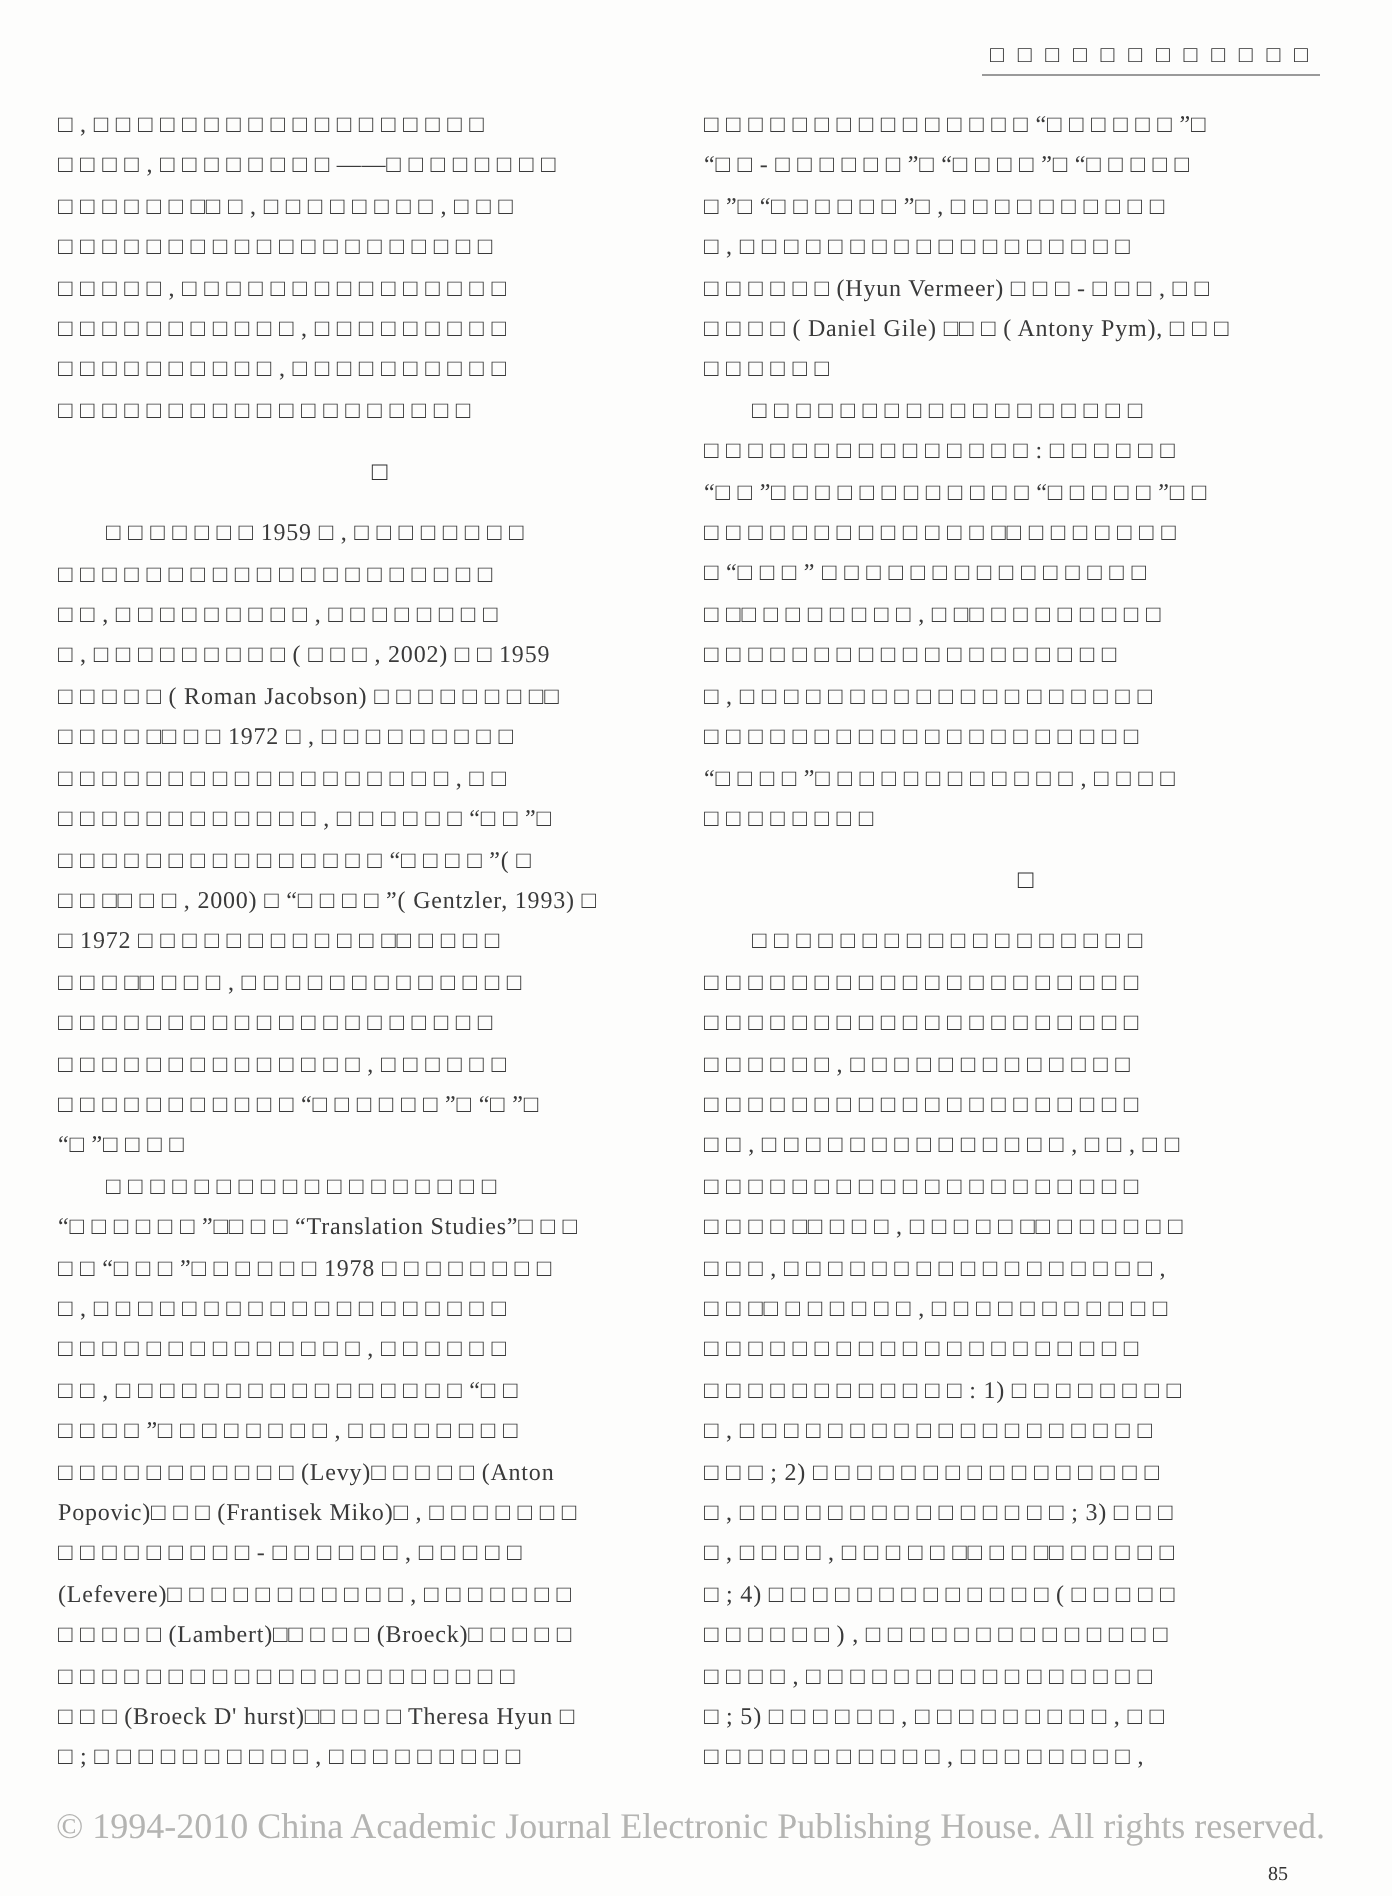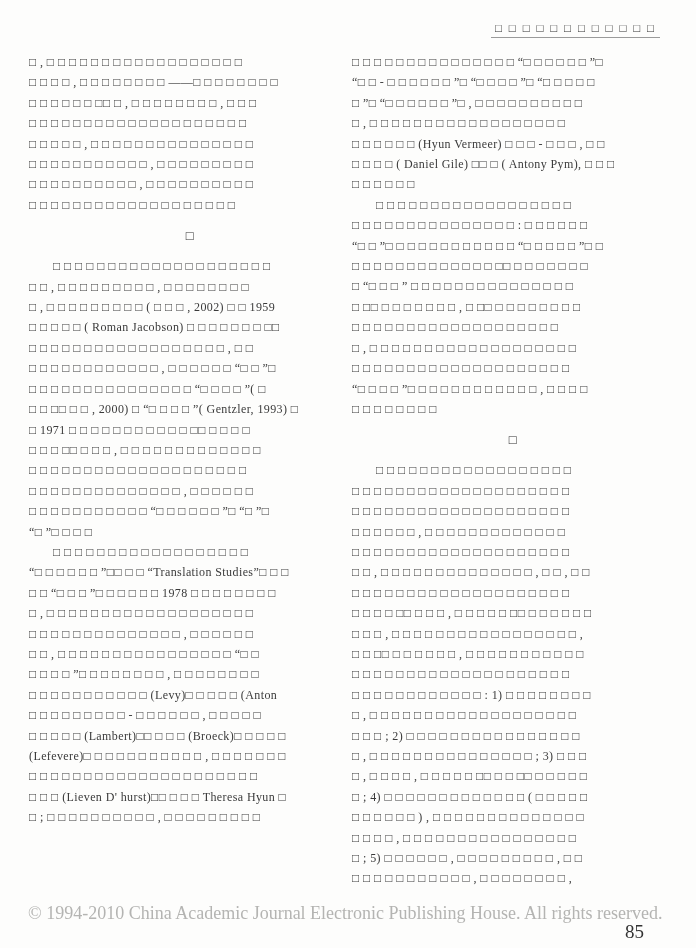--- a/index.html
+++ b/index.html
@@ -49,21 +49,21 @@
     width:650px;
     font-size:18px;
     color:#b4b4b2;
     white-space:nowrap;
     overflow:hidden;
   }
   .footer-url { margin-left:22px; }
   .page-number {
     position:absolute;
     right:52px; bottom:5px;
-    font-size:19px;
+    font-size:10px;
     color:#333;
   }
 </style>
 </head>
 <body>
 
 <div class="page">
 
   <div class="header-line">□ □ □ □ □ □ □ □ □ □ □ □</div>
 
@@ -73,49 +73,52 @@
         <div class="tline">□ □ □ □ , □ □ □ □ □ □ □ □ ——□ □ □ □ □ □ □ □</div>
         <div class="tline">□ □ □ □ □ □ □□ □ , □ □ □ □ □ □ □ □ , □ □ □</div>
         <div class="tline">□ □ □ □ □ □ □ □ □ □ □ □ □ □ □ □ □ □ □ □</div>
         <div class="tline">□ □ □ □ □ , □ □ □ □ □ □ □ □ □ □ □ □ □ □ □</div>
         <div class="tline">□ □ □ □ □ □ □ □ □ □ □ , □ □ □ □ □ □ □ □ □</div>
         <div class="tline">□ □ □ □ □ □ □ □ □ □ , □ □ □ □ □ □ □ □ □ □</div>
         <div class="tline">□ □ □ □ □ □ □ □ □ □ □ □ □ □ □ □ □ □ □</div>
       </div>
     <div class="section-heading">□</div>
     <div class="para p-indent">
+        <div class="tline">□ □ □ □ □ □ □ 1959 □ , □ □ □ □ □ □ □ □</div>
         <div class="tline">□ □ □ □ □ □ □ □ □ □ □ □ □ □ □ □ □ □ □ □</div>
         <div class="tline">□ □ , □ □ □ □ □ □ □ □ □ , □ □ □ □ □ □ □ □</div>
         <div class="tline">□ , □ □ □ □ □ □ □ □ □ ( □ □ □ , 2002) □ □  1959</div>
         <div class="tline">□ □ □ □ □ ( Roman  Jacobson) □ □ □ □ □ □ □ □□</div>
+        <div class="tline">□ □ □ □ □□ □ □  1972 □ , □ □ □ □ □ □ □ □ □</div>
         <div class="tline">□ □ □ □ □ □ □ □ □ □ □ □ □ □ □ □ □ □ , □ □</div>
         <div class="tline">□ □ □ □ □ □ □ □ □ □ □ □ , □ □ □ □ □ □ “□ □ ”□</div>
         <div class="tline">□ □ □ □ □ □ □ □ □ □ □ □ □ □ □ “□ □ □ □ ”( □</div>
         <div class="tline">□ □ □□ □ □ , 2000) □ “□ □ □ □ ”( Gentzler, 1993) □</div>
-        <div class="tline">□  1971 □ □ □ □ □ □ □ □ □ □ □ □□ □ □ □ □</div>
+        <div class="tline">□  1972 □ □ □ □ □ □ □ □ □ □ □ □□ □ □ □ □</div>
         <div class="tline">□ □ □ □□ □ □ □ , □ □ □ □ □ □ □ □ □ □ □ □ □</div>
         <div class="tline">□ □ □ □ □ □ □ □ □ □ □ □ □ □ □ □ □ □ □ □</div>
         <div class="tline">□ □ □ □ □ □ □ □ □ □ □ □ □ □ , □ □ □ □ □ □</div>
         <div class="tline">□ □ □ □ □ □ □ □ □ □ □ “□ □ □ □ □ □ ”□ “□ ”□</div>
         <div class="tline">“□ ”□ □ □ □</div>
       </div>
     <div class="para p-indent">
         <div class="tline">□ □ □ □ □ □ □ □ □ □ □ □ □ □ □ □ □ □</div>
         <div class="tline">“□ □ □ □ □ □ ”□□ □ □ “Translation  Studies”□ □ □</div>
         <div class="tline">□ □ “□ □ □ ”□ □ □ □ □ □ 1978 □ □ □ □ □ □ □ □</div>
         <div class="tline">□ , □ □ □ □ □ □ □ □ □ □ □ □ □ □ □ □ □ □ □</div>
         <div class="tline">□ □ □ □ □ □ □ □ □ □ □ □ □ □ ,  □ □ □ □ □ □</div>
         <div class="tline">□ □ , □ □ □ □ □ □ □ □ □ □ □ □ □ □ □ □ “□ □</div>
         <div class="tline">□ □ □ □ ”□ □ □ □ □ □ □ □ , □ □ □ □ □ □ □ □</div>
         <div class="tline">□ □ □ □ □ □ □ □ □ □ □  (Levy)□ □ □ □ □ (Anton</div>
+        <div class="tline">Popovic)□ □ □ (Frantisek  Miko)□ , □ □ □ □ □ □ □</div>
         <div class="tline">□ □ □ □ □ □ □ □ □ - □ □ □ □ □ □ , □ □ □ □ □</div>
+        <div class="tline">(Lefevere)□ □ □ □ □ □ □ □ □ □ □ , □ □ □ □ □ □ □</div>
         <div class="tline">□ □ □ □ □ (Lambert)□□ □ □ □ (Broeck)□ □ □ □ □</div>
-        <div class="tline">(Lefevere)□ □ □ □ □ □ □ □ □ □ □ , □ □ □ □ □ □ □</div>
         <div class="tline">□ □ □ □ □ □ □ □ □ □ □ □ □ □ □ □ □ □ □ □ □</div>
-        <div class="tline">□ □ □ (Lieven  D' hurst)□□ □ □ □  Theresa  Hyun □</div>
+        <div class="tline">□ □ □ (Broeck  D' hurst)□□ □ □ □  Theresa  Hyun □</div>
         <div class="tline">□ ; □ □ □ □ □ □ □ □ □ □ , □ □ □ □ □ □ □ □ □</div>
       </div>
   </div>
 
   <div class="col col-right">
     <div class="para">
         <div class="tline">□ □ □ □ □ □ □ □ □ □ □ □ □ □ □ “□ □ □ □ □ □ ”□</div>
         <div class="tline">“□ □ - □ □ □ □ □ □ ”□ “□ □ □ □ ”□ “□ □ □ □ □</div>
         <div class="tline">□ ”□ “□ □ □ □ □ □ ”□ , □ □ □ □ □ □ □ □ □ □</div>
         <div class="tline">□ ,  □ □ □ □ □ □ □ □ □ □ □ □ □ □ □ □ □ □</div>

